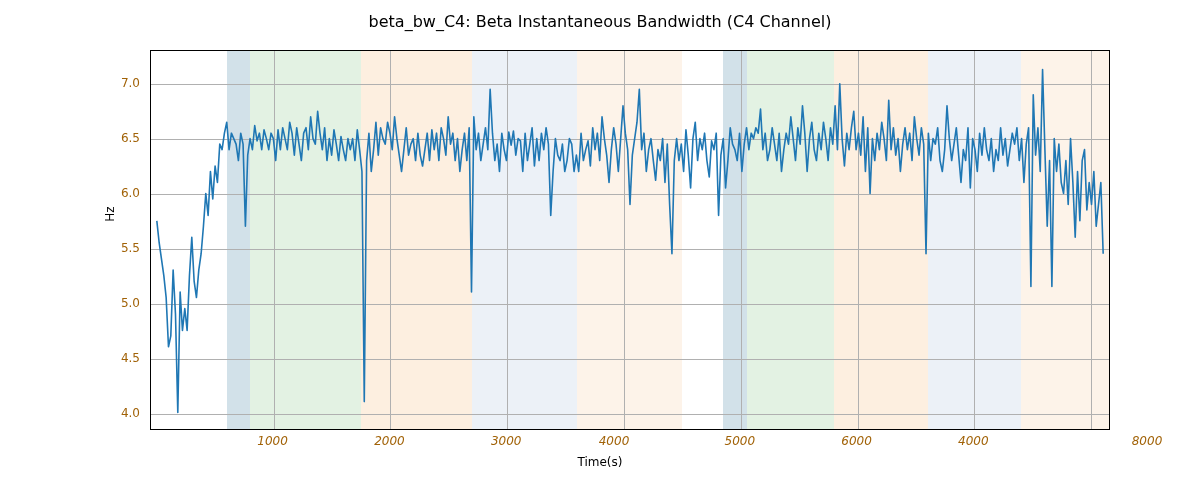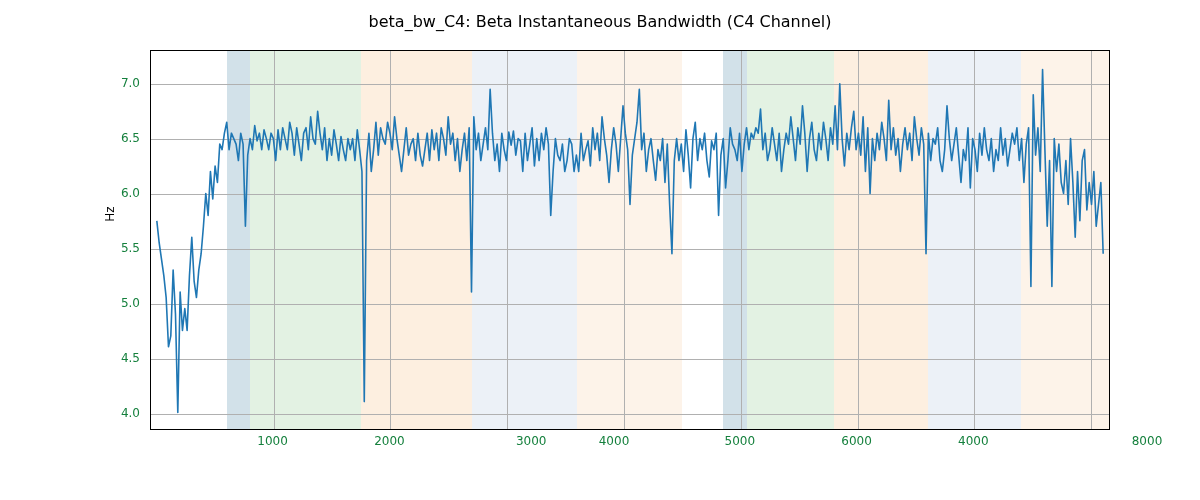--- a/index.html
+++ b/index.html
@@ -62,23 +62,23 @@
   svg.line path {
     fill: none;
     stroke: #1f77b4;
     stroke-width: 1.6;
     stroke-linejoin: round;
   }
   
   .xtick, .ytick {
     position: absolute;
     font-size: 12px;
-    color: #15803d;
+    color: #a16207;
   }
-  .xtick { top: 434px; transform: translateX(-50%); }
+  .xtick { top: 434px; transform: translateX(-50%); font-style: italic; }
   .ytick { left: 140px; transform: translate(-100%, -50%); }
   .xlabel, .ylabel {
     position: absolute;
     font-size: 12px;
     color: #000000;
   }
   .xlabel {
     top: 455px;
     left: 0;
     width: 100%;
@@ -123,24 +123,25 @@
       <div class="grid-h" style="top: 253.333px;"></div>
       <div class="grid-h" style="top: 198.261px;"></div>
       <div class="grid-h" style="top: 143.188px;"></div>
       <div class="grid-h" style="top: 88.1159px;"></div>
       <div class="grid-h" style="top: 33.0435px;"></div>
       <svg class="line" id="line-svg" viewBox="0 0 960 380" preserveAspectRatio="none">
       <path id="line-path" d="M5.84 170.72 L8.18 192.75 L10.51 209.28 L12.85 225.80 L15.18 247.83 L17.52 297.39 L19.85 286.38 L22.19 220.29 L24.53 264.35 L26.86 363.48 L29.20 242.32 L31.53 280.87 L33.87 258.84 L36.20 280.87 L38.54 225.80 L40.88 187.25 L43.21 231.30 L45.55 247.83 L47.88 220.29 L50.22 203.77 L52.55 176.23 L54.89 143.19 L57.23 165.22 L59.56 121.16 L61.90 148.70 L64.23 115.65 L66.57 132.17 L68.91 93.62 L71.24 99.13 L73.58 82.61 L75.91 71.59 L78.25 99.13 L80.58 82.61 L82.92 88.12 L85.26 93.62 L87.59 110.14 L89.93 82.61 L92.26 93.62 L94.60 176.23 L96.93 104.64 L99.27 88.12 L101.61 99.13 L103.94 74.90 L106.28 90.32 L108.61 82.61 L110.95 99.13 L113.28 79.30 L115.62 88.12 L117.96 99.13 L120.29 82.61 L122.63 88.12 L124.96 110.14 L127.30 79.30 L129.64 99.13 L131.97 77.10 L134.31 88.12 L136.64 99.13 L138.98 71.59 L141.31 82.61 L143.65 104.64 L145.99 77.10 L148.32 93.62 L150.66 110.14 L152.99 82.61 L155.33 77.10 L157.66 99.13 L160.00 66.09 L162.34 88.12 L164.67 93.62 L167.01 60.58 L169.34 82.61 L171.68 99.13 L174.01 77.10 L176.35 110.14 L178.69 88.12 L181.02 104.64 L183.36 79.30 L185.69 93.62 L188.03 110.14 L190.36 85.91 L192.70 99.13 L195.04 110.14 L197.37 88.12 L199.71 99.13 L202.04 88.12 L204.38 110.14 L206.72 79.30 L209.05 99.13 L211.39 121.16 L213.72 352.46 L216.06 110.14 L218.39 82.61 L220.73 121.16 L223.07 99.13 L225.40 71.59 L227.74 104.64 L230.07 77.10 L232.41 88.12 L234.74 93.62 L237.08 71.59 L239.42 82.61 L241.75 99.13 L244.09 66.09 L246.42 88.12 L248.76 104.64 L251.09 121.16 L253.43 99.13 L255.77 77.10 L258.10 104.64 L260.44 93.62 L262.77 88.12 L265.11 110.14 L267.45 82.61 L269.78 104.64 L272.12 115.65 L274.45 99.13 L276.79 82.61 L279.12 110.14 L281.46 79.30 L283.80 99.13 L286.13 82.61 L288.47 110.14 L290.80 77.10 L293.14 88.12 L295.47 104.64 L297.81 66.09 L300.15 93.62 L302.48 82.61 L304.82 110.14 L307.15 88.12 L309.49 121.16 L311.82 99.13 L314.16 82.61 L316.50 110.14 L318.83 77.10 L321.17 242.32 L323.50 66.09 L325.84 99.13 L328.18 82.61 L330.51 110.14 L332.85 93.62 L335.18 77.10 L337.52 99.13 L339.85 38.55 L342.19 82.61 L344.53 110.14 L346.86 93.62 L349.20 121.16 L351.53 82.61 L353.87 99.13 L356.20 110.14 L358.54 81.51 L360.88 94.72 L363.21 80.41 L365.55 104.64 L367.88 88.12 L370.22 90.32 L372.55 121.16 L374.89 82.61 L377.23 110.14 L379.56 93.62 L381.90 77.10 L384.23 115.65 L386.57 88.12 L388.91 110.14 L391.24 82.61 L393.58 99.13 L395.91 77.10 L398.25 93.62 L400.58 165.22 L402.92 121.16 L405.26 88.12 L407.59 104.64 L409.93 110.14 L412.26 93.62 L414.60 121.16 L416.93 110.14 L419.27 88.12 L421.61 93.62 L423.94 121.16 L426.28 104.64 L428.61 121.16 L430.95 82.61 L433.28 110.14 L435.62 99.13 L437.96 90.32 L440.29 115.65 L442.63 77.10 L444.96 99.13 L447.30 82.61 L449.64 110.14 L451.97 66.09 L454.31 88.12 L456.64 104.64 L458.98 132.17 L461.31 99.13 L463.65 77.10 L465.99 93.62 L468.32 121.16 L470.66 88.12 L472.99 55.07 L475.33 82.61 L477.66 99.13 L480.00 154.20 L482.34 104.64 L484.67 88.12 L487.01 71.59 L489.34 38.55 L491.68 99.13 L494.01 82.61 L496.35 121.16 L498.69 99.13 L501.02 88.12 L503.36 110.14 L505.69 129.97 L508.03 99.13 L510.36 110.14 L512.70 88.12 L515.04 132.17 L517.37 93.62 L519.71 154.20 L522.04 203.77 L524.38 110.14 L526.72 88.12 L529.05 110.14 L531.39 93.62 L533.72 121.16 L536.06 79.30 L538.39 104.64 L540.73 137.68 L543.07 88.12 L545.40 71.59 L547.74 110.14 L550.07 88.12 L552.41 99.13 L554.74 82.61 L557.08 110.14 L559.42 126.67 L561.75 90.32 L564.09 99.13 L566.42 82.61 L568.76 165.22 L571.09 104.64 L573.43 88.12 L575.77 137.68 L578.10 110.14 L580.44 77.10 L582.77 93.62 L585.11 99.13 L587.45 110.14 L589.78 82.61 L592.12 121.16 L594.45 93.62 L596.79 77.10 L599.12 99.13 L601.46 82.61 L603.80 88.12 L606.13 77.10 L608.47 82.61 L610.80 58.38 L613.14 99.13 L615.47 82.61 L617.81 110.14 L620.15 99.13 L622.48 77.10 L624.82 93.62 L627.15 110.14 L629.49 82.61 L631.82 121.16 L634.16 99.13 L636.50 82.61 L638.83 93.62 L641.17 66.09 L643.50 88.12 L645.84 110.14 L648.18 77.10 L650.51 93.62 L652.85 55.07 L655.18 82.61 L657.52 121.16 L659.85 88.12 L662.19 71.59 L664.53 99.13 L666.86 110.14 L669.20 82.61 L671.53 99.13 L673.87 71.59 L676.20 88.12 L678.54 110.14 L680.88 77.10 L683.21 93.62 L685.55 55.07 L687.88 99.13 L690.22 33.04 L692.55 88.12 L694.89 115.65 L697.23 82.61 L699.56 99.13 L701.90 77.10 L704.23 60.58 L706.57 99.13 L708.91 82.61 L711.24 104.64 L713.58 66.09 L715.91 121.16 L718.25 77.10 L720.58 143.19 L722.92 88.12 L725.26 110.14 L727.59 82.61 L729.93 99.13 L732.26 71.59 L734.60 88.12 L736.93 110.14 L739.27 49.57 L741.61 99.13 L743.94 77.10 L746.28 104.64 L748.61 88.12 L750.95 121.16 L753.28 93.62 L755.62 77.10 L757.96 99.13 L760.29 82.61 L762.63 110.14 L764.96 66.09 L767.30 88.12 L769.64 104.64 L771.97 77.10 L774.31 93.62 L776.64 203.77 L778.98 82.61 L781.31 110.14 L783.65 88.12 L785.99 93.62 L788.32 77.10 L790.66 110.14 L792.99 121.16 L795.33 99.13 L797.66 55.07 L800.00 88.12 L802.34 110.14 L804.67 93.62 L807.01 77.10 L809.34 104.64 L811.68 132.17 L814.01 99.13 L816.35 110.14 L818.69 77.10 L821.02 137.68 L823.36 88.12 L825.69 99.13 L828.03 121.16 L830.36 82.61 L832.70 104.64 L835.04 77.10 L837.37 99.13 L839.71 110.14 L842.04 88.12 L844.38 121.16 L846.72 99.13 L849.05 110.14 L851.39 77.10 L853.72 104.64 L856.06 88.12 L858.39 115.65 L860.73 99.13 L863.07 82.61 L865.40 93.62 L867.74 77.10 L870.07 110.14 L872.41 88.12 L874.74 132.17 L877.08 93.62 L879.42 77.10 L881.75 236.81 L884.09 44.06 L886.42 104.64 L888.76 77.10 L891.09 121.16 L893.43 18.72 L895.77 99.13 L898.10 176.23 L900.44 110.14 L902.77 236.81 L905.11 88.12 L907.45 121.16 L909.78 93.62 L912.12 132.17 L914.45 143.19 L916.79 110.14 L919.12 154.20 L921.46 88.12 L923.80 132.17 L926.13 187.25 L928.47 121.16 L930.80 170.72 L933.14 110.14 L935.47 99.13 L937.81 159.71 L940.15 132.17 L942.48 154.20 L944.82 121.16 L947.15 176.23 L949.49 154.20 L951.82 132.17 L954.16 203.77 "></path>
     </svg>
   </div>
 
+  <div class="xlabel">Time(s)</div>
   <div class="ylabel">Hz</div>
 <div class="xtick" style="left: 272.628px;">1000</div>
     <div class="xtick" style="left: 389.416px;">2000</div>
-    <div class="xtick" style="left: 506.204px; margin-left: 25px;">3000</div>
+    <div class="xtick" style="left: 506.204px;">3000</div>
     <div class="xtick" style="left: 614px;">4000</div>
     <div class="xtick" style="left: 739.781px;">5000</div>
     <div class="xtick" style="left: 856.569px;">6000</div>
     <div class="xtick" style="left: 973.358px;">4000</div>
     <div class="xtick" style="left: 1147px;">8000</div>
     <div class="ytick" style="top: 413.478px;">4.0</div>
     <div class="ytick" style="top: 358.406px;">4.5</div>
     <div class="ytick" style="top: 303.333px;">5.0</div>
     <div class="ytick" style="top: 248.261px;">5.5</div>
     <div class="ytick" style="top: 193.188px;">6.0</div>

